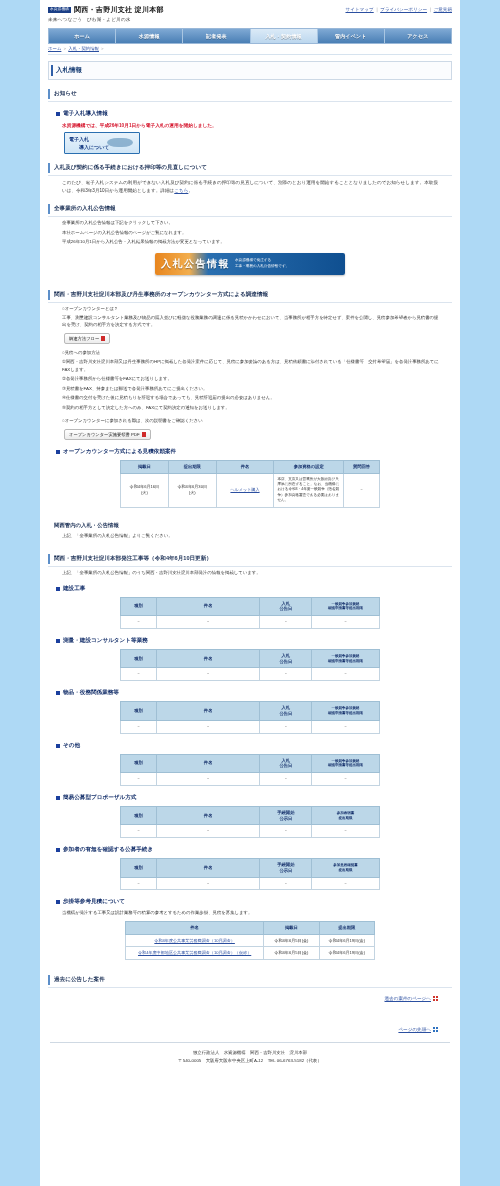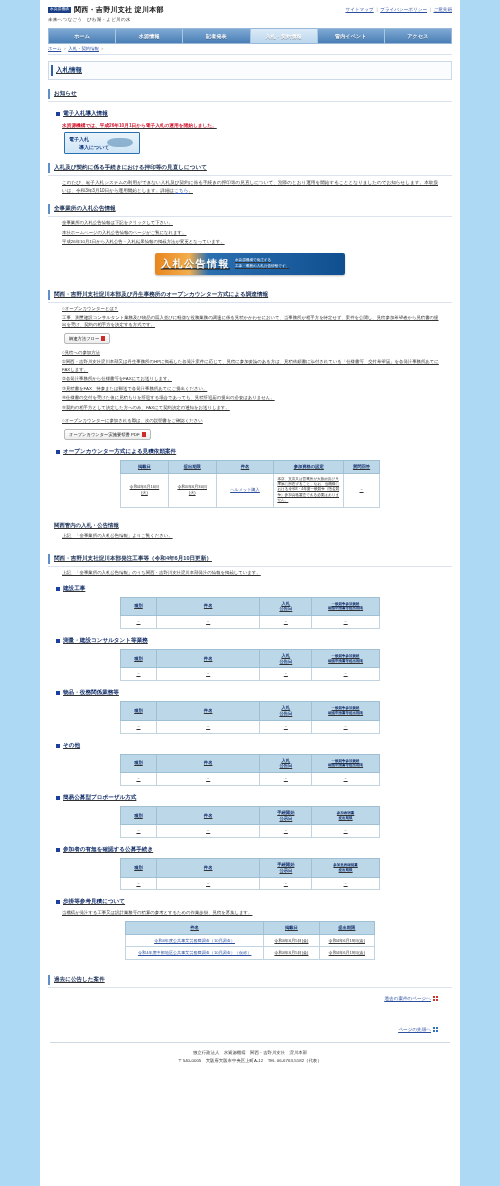--- a/index.html
+++ b/index.html
@@ -6,21 +6,21 @@
   html, body { margin:0; padding:0; }
   body {
     width:500px; height:1186px;
     background:#aed9f5;
     font-family:"Liberation Sans","DejaVu Sans",sans-serif;
     font-size:5px;
     color:#333;
     overflow:hidden;
   }
   .page { width:420px; margin:0 auto; background:#ffffff; min-height:1186px; position:relative; }
-  .inner { padding:0 8px;text-decoration:underline; }
+  .inner { padding:0 8px; }
 
   
   .hdr { padding:5px 8px 2px 8px; background:#fff; }
   .hdr-row { display:flex; justify-content:space-between; align-items:flex-start; }
   .logo-line { display:flex; align-items:center; gap:3px; }
   .logo-mark {
     background:#1b3f86; color:#fff; font-size:3.6px; letter-spacing:.2px;
     padding:1px 2px; line-height:1;
   }
   .org-name { font-size:7px; font-weight:bold; color:#111; letter-spacing:.3px; }

